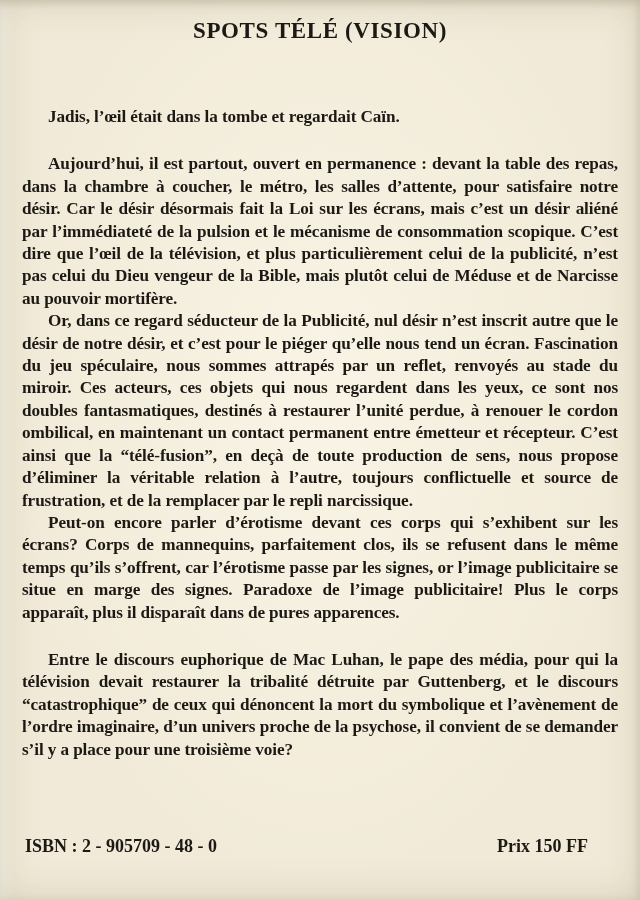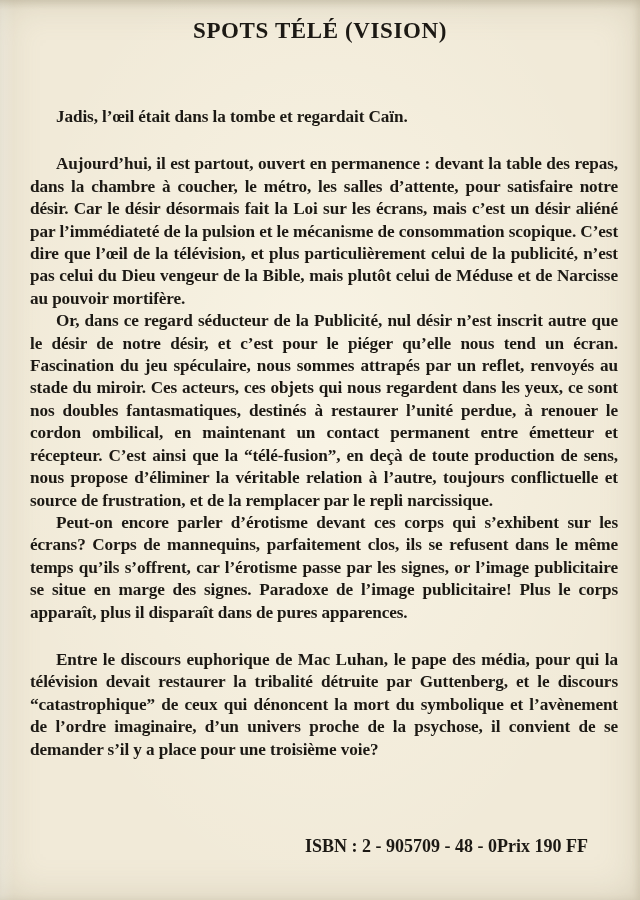--- a/index.html
+++ b/index.html
@@ -29,54 +29,54 @@
     width: 100%;
     margin: 0;
     text-align: center;
     font-size: 23px;
     letter-spacing: 0.6px;
     font-weight: 700;
   }
   .body-text {
     position: absolute;
     top: 106px;
-    left: 30px;
+    left: 22px;
     right: 22px;
     font-size: 17.2px;
     line-height: 22.4px;
     text-align: justify;
     letter-spacing: -0.1px;
   }
   .body-text p {
     margin: 0;
     text-indent: 26px;
   }
   .body-text p.spaced {
     margin-top: 25px;
   }
   .footer {
     position: absolute;
     top: 835px;
     left: 25px;
     right: 52px;
     display: flex;
-    justify-content: flex-end;
+    justify-content: space-between;
     font-size: 18px;
     line-height: 22px;
   }
 </style>
 </head>
 <body>
 
 <div class="page">
   <h1 class="title">SPOTS TÉLÉ (VISION)</h1>
   <div class="body-text">
       <p>Jadis, l’œil était dans la tombe et regardait Caïn.</p>
       <p class="spaced">Aujourd’hui, il est partout, ouvert en permanence : devant la table des repas, dans la chambre à coucher, le métro, les salles d’attente, pour satisfaire notre désir. Car le désir désormais fait la Loi sur les écrans, mais c’est un désir aliéné par l’immédiateté de la pulsion et le mécanisme de consommation scopique. C’est dire que l’œil de la télévision, et plus particulièrement celui de la publicité, n’est pas celui du Dieu vengeur de la Bible, mais plutôt celui de Méduse et de Narcisse au pouvoir mortifère.</p>
       <p>Or, dans ce regard séducteur de la Publicité, nul désir n’est inscrit autre que le désir de notre désir, et c’est pour le piéger qu’elle nous tend un écran. Fascination du jeu spéculaire, nous sommes attrapés par un reflet, renvoyés au stade du miroir. Ces acteurs, ces objets qui nous regardent dans les yeux, ce sont nos doubles fantasmatiques, destinés à restaurer l’unité perdue, à renouer le cordon ombilical, en maintenant un contact permanent entre émetteur et récepteur. C’est ainsi que la “télé-fusion”, en deçà de toute production de sens, nous propose d’éliminer la véritable relation à l’autre, toujours conflictuelle et source de frustration, et de la remplacer par le repli narcissique.</p>
       <p>Peut-on encore parler d’érotisme devant ces corps qui s’exhibent sur les écrans? Corps de mannequins, parfaitement clos, ils se refusent dans le même temps qu’ils s’offrent, car l’érotisme passe par les signes, or l’image publicitaire se situe en marge des signes. Paradoxe de l’image publicitaire! Plus le corps apparaît, plus il disparaît dans de pures apparences.</p>
       <p class="spaced">Entre le discours euphorique de Mac Luhan, le pape des média, pour qui la télévision devait restaurer la tribalité détruite par Guttenberg, et le discours “catastrophique” de ceux qui dénoncent la mort du symbolique et l’avènement de l’ordre imaginaire, d’un univers proche de la psychose, il convient de se demander s’il y a place pour une troisième voie?</p>
     </div>
   <div class="footer">
     <span>ISBN : 2 - 905709 - 48 - 0</span>
-    <span>Prix 190 FF</span>
+    <span>Prix 150 FF</span>
   </div>
 </div>
 
 </body></html>

